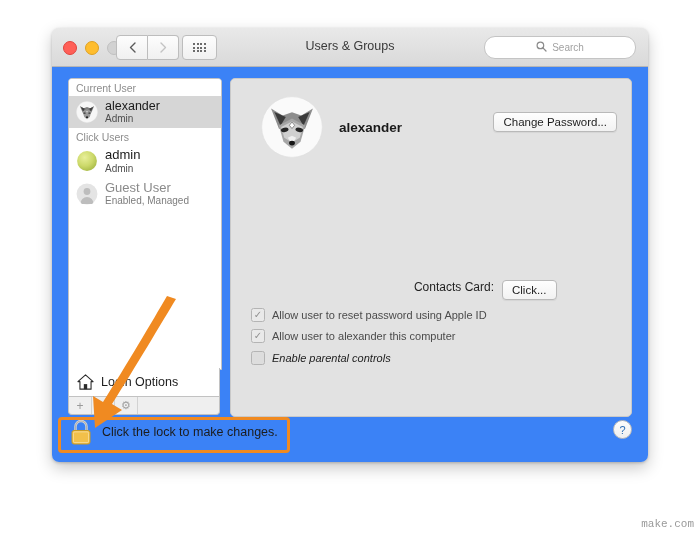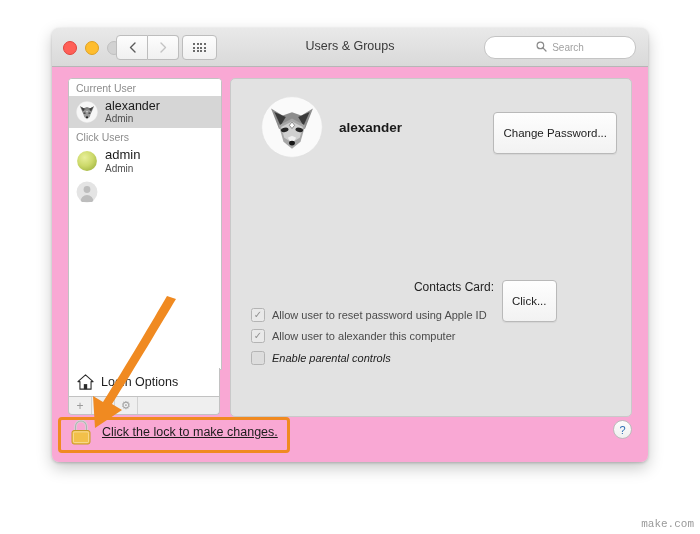--- a/index.html
+++ b/index.html
@@ -66,21 +66,21 @@
   .searchbox {
     position:absolute; top:8px; right:12px;
     width:150px; height:21px;
     background:#fff; border:1px solid #c4c4c4; border-radius:11px;
     display:flex; align-items:center; justify-content:center;
   }
   .searchbox .sicon { margin-right:5px; color:#8b8b8b; font-size:11px; line-height:1; }
   .searchbox .sph { font-size:10px; color:#a2a2a2; }
 
   
-  .winbody { position:relative; height:396px; background:#f9a8d4; }
+  .winbody { position:relative; height:396px; background:#3b82f6; }
 
   
   .sidebar {
     position:absolute; left:16px; top:11px;
     width:152px; height:290px;
     background:#fff;
     border:1px solid #c2c2c2;
     border-radius:4px 4px 0 0;
     overflow:hidden;
   }
@@ -137,21 +137,21 @@
   }
 
   .userhead { position:absolute; left:30px; top:17px; display:flex; align-items:center; }
   .bigavatar { width:62px; height:62px; border-radius:50%; flex:none; }
   .bigname { font-size:13.5px; color:#1a1a1a; margin-left:16px; font-weight:bold; }
 
   .btn {
     background:linear-gradient(to bottom,#fefefe,#f2f2f2);
     border:1px solid #b9b9b9; border-radius:4px;
     font-size:11.5px; color:#1d1d1d;
-    padding:14px 9px;
+    padding:3px 9px;
     box-shadow:0 1px 1px rgba(0,0,0,0.06);
     display:inline-block;
   }
   .changepw { position:absolute; right:14px; top:33px; }
 
   .contactrow { position:absolute; left:0; right:0; top:201px; display:flex; align-items:flex-start; }
   .contactlabel { font-size:12px; color:#1f1f1f; width:263px; text-align:right; padding-right:8px; }
 
   .checkrow { position:absolute; left:20px; display:flex; align-items:center; }
   .checkrow.r1 { top:229px; }
@@ -167,21 +167,21 @@
   .cbox.unchecked { background:#dddddd; color:transparent; }
   .clabel { font-size:11px; color:#4b4b4b; }
   .clabel.dark { color:#222;font-style:italic; }
   .checkrow.r3 .btn { margin-left:10px; }
 
   
   .lockrow {
     position:absolute; left:18px; top:352px;
     display:flex; align-items:center; gap:10px;
   }
-  .locktext { font-size:12.5px; color:#1c1c1c;text-decoration:underline; }
+  .locktext { font-size:12.5px; color:#1c1c1c; }
 
   .lockhighlight {
     position:absolute; left:58px; top:417px;
     width:232px; height:36px;
     border:3px solid #f08a21;
     border-radius:4px;
     box-sizing:border-box;
     pointer-events:none;
   }
 
@@ -301,20 +301,24 @@
             <div class="urole">Admin</div>
           </div>
         </div>
 
         <div class="useritem">
           <svg class="uavatar" viewBox="0 0 40 40">
             <circle cx="20" cy="20" r="19" fill="#e4e4e4"></circle>
             <circle cx="20" cy="15.5" r="6.2" fill="#bdbdbd"></circle>
             <path d="M8 38 a12 12.5 0 0 1 24 0 Z" fill="#bdbdbd"></path>
           </svg>
+          <div class="unames">
+            <div class="uname big muted">Guest User</div>
+            <div class="urole muted">Enabled, Managed</div>
+          </div>
         </div>
       </div>
 
       <div class="loginopts">
         <svg width="17" height="16" viewBox="0 0 20 19">
           <path d="M10 1 L19 9 L16.6 9 L16.6 18 L3.4 18 L3.4 9 L1 9 Z" fill="none" stroke="#2b2b2b" stroke-width="1.3" stroke-linejoin="round"></path>
           <rect x="8" y="12" width="4" height="6" fill="#2b2b2b"></rect>
         </svg>
         <span class="lotext">Login Options</span>
       </div>

